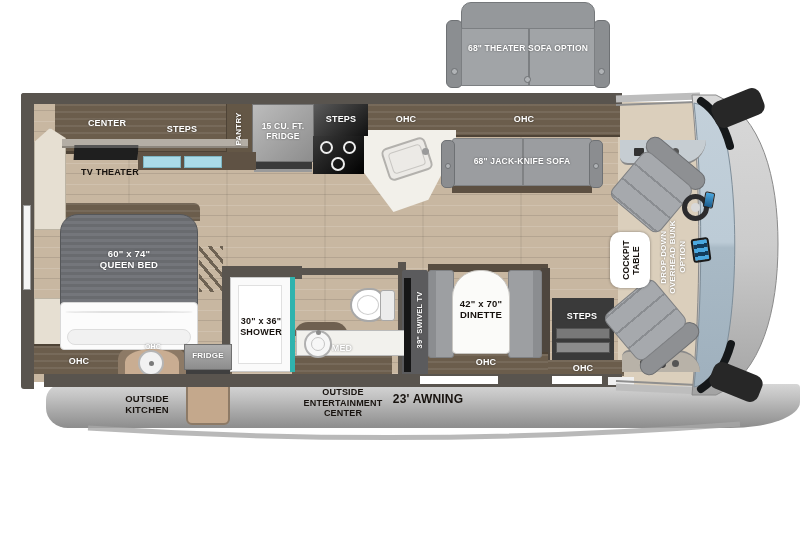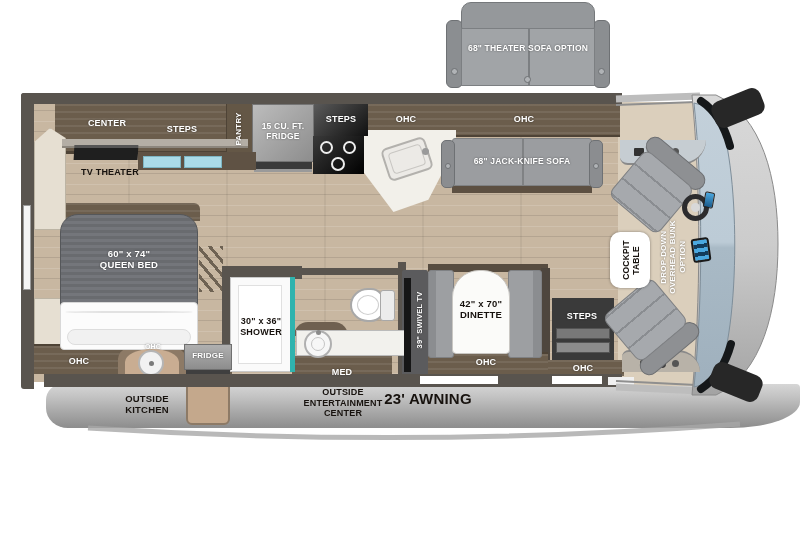--- a/index.html
+++ b/index.html
@@ -213,25 +213,25 @@
   <div class="lbl lb" style="left:110px;top:172px">TV THEATER</div>
   <div class="lbl lw" style="left:129px;top:259px;font-size:9.5px;z-index:40">60" x 74"
 QUEEN BED</div>
   <div class="lbl lw" style="left:79px;top:361px">OHC</div>
   <div class="lbl lw" style="left:153px;top:347px;font-size:7px">OHC</div>
   <div class="lbl lw" style="left:208px;top:356px;font-size:8px">FRIDGE</div>
   <div class="lbl lb" style="left:147px;top:404px;font-size:9.5px">OUTSIDE
 KITCHEN</div>
   <div class="lbl lb" style="left:261px;top:327px">30" x 36"
 SHOWER</div>
-  <div class="lbl lw" style="left:342px;top:372px">MED</div>
+  <div class="lbl lw" style="left:342px;top:348px">MED</div>
   <div class="lbl lb" style="left:343px;top:403px;font-size:9px">OUTSIDE
 ENTERTAINMENT
 CENTER</div>
-  <div class="lbl lb" style="left:428px;top:399px;font-size:15px">23' AWNING</div>
+  <div class="lbl lb" style="left:428px;top:399px;font-size:12px">23' AWNING</div>
   <div class="lbl lw vlbl" style="left:420px;top:320px;font-size:7.5px">39" SWIVEL TV</div>
   <div class="lbl lb" style="left:481px;top:309px;font-size:9.5px">42" x 70"
 DINETTE</div>
   <div class="lbl lw" style="left:486px;top:362px">OHC</div>
   <div class="lbl lw" style="left:582px;top:316px">STEPS</div>
   <div class="lbl lw" style="left:583px;top:368px">OHC</div>
   <div class="lbl lb vlbl" style="left:631px;top:260px;font-size:8.5px;text-shadow:none">COCKPIT
 TABLE</div>
   <div class="lbl lw vlbl" style="left:673px;top:257px;font-size:8px">DROP-DOWN
 OVERHEAD BUNK

